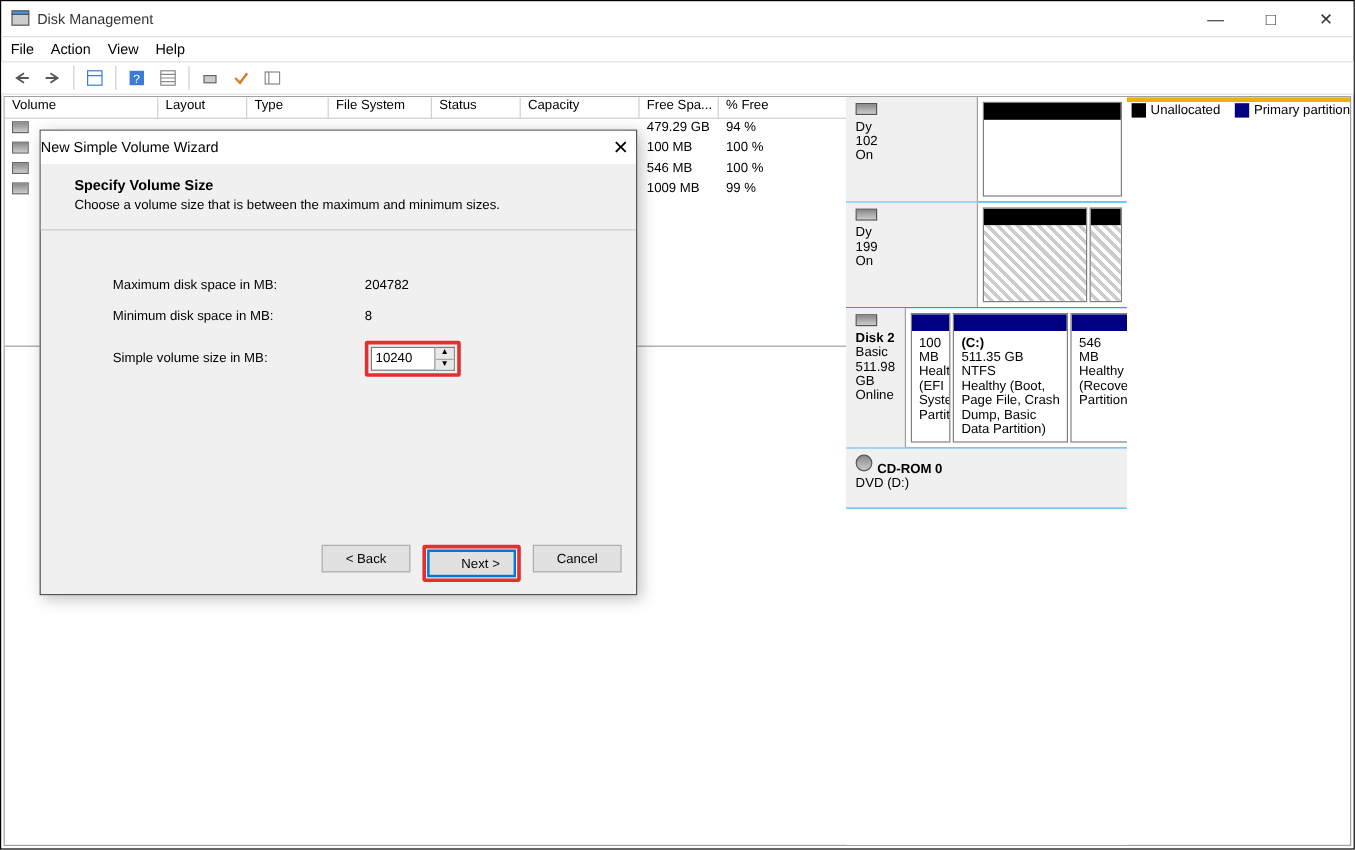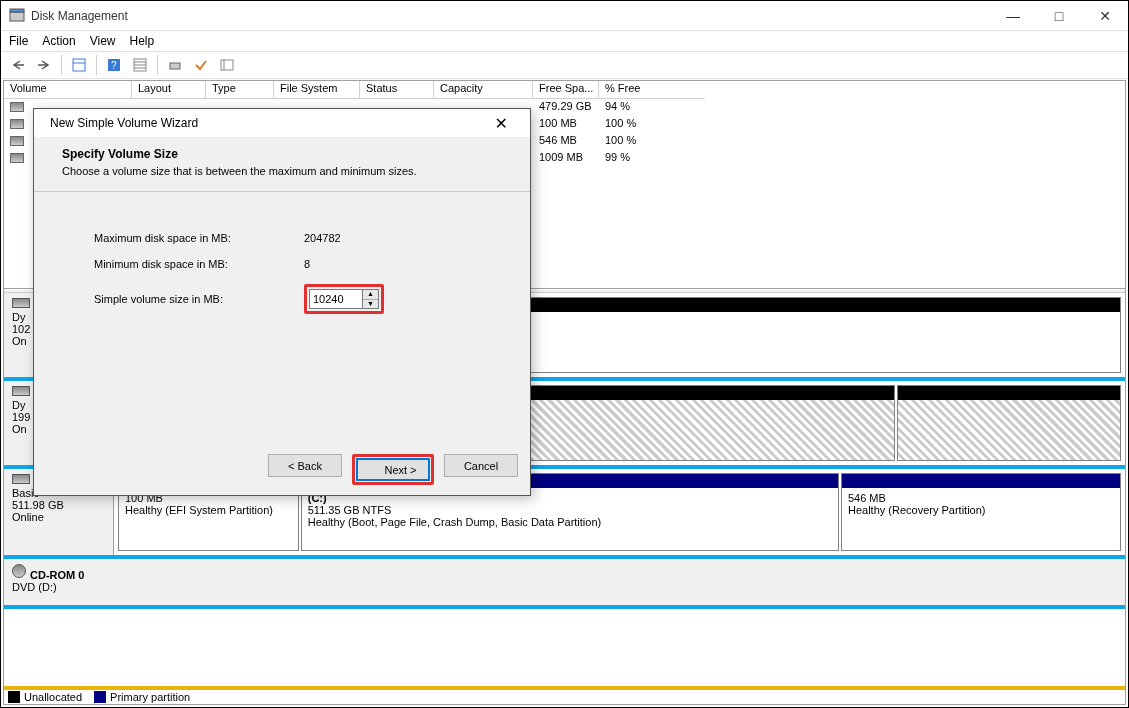--- a/index.html
+++ b/index.html
@@ -11,50 +11,50 @@
 .titlebar .win-controls { display: flex; height: 100%; }
 .titlebar .win-controls div { width: 46px; display: flex; align-items: center; justify-content: center; font-size: 14px; color: #333; }
 
 .menubar { height: 20px; display: flex; align-items: center; padding-left: 8px; font-size: 12px; gap: 14px; }
 .menubar span { cursor: default; }
 
 .toolbar { height: 28px; border-top: 1px solid #e0e0e0; border-bottom: 1px solid #e0e0e0; display: flex; align-items: center; padding-left: 6px; gap: 4px; background: #fff; }
 .toolbar .tbtn { width: 22px; height: 22px; display: flex; align-items: center; justify-content: center; border: 1px solid transparent; }
 .toolbar .sep { width: 1px; height: 20px; background: #d0d0d0; margin: 0 2px; }
 
-.content { position: absolute; top: 79px; left: 2px; right: 2px; bottom: 2px; border: 1px solid #a0a0a0; display: flex; flex-direction: column; }
+.content { position: absolute; top: 79px; left: 2px; right: 2px; bottom: 2px; border: 1px solid #a0a0a0; display: flex; flex-direction: row; }
 
 .vol-list { height: 208px; border-bottom: 1px solid #a0a0a0; overflow: hidden; background: #fff; }
 .vol-header { display: flex; height: 18px; background: #fff; font-size: 11px; }
 .vol-header .col { border-right: 1px solid #d0d0d0; border-bottom: 1px solid #d0d0d0; padding: 1px 6px; overflow: hidden; white-space: nowrap; }
 .vol-rows { font-size: 11px; }
 .vol-rows .row { display: flex; height: 17px; }
 .vol-rows .row .cell { padding: 1px 6px; overflow: hidden; white-space: nowrap; }
 .vol-rows .volicon { width: 14px; height: 10px; display: inline-block; background: linear-gradient(#888,#ccc); border:1px solid #666; margin-right:4px; vertical-align:middle; }
 
 .pane-split { height: 4px; background: #f0f0f0; border-top:1px solid #fff; border-bottom:1px solid #ccc; }
 
 .disk-pane { flex:1; overflow-y: scroll; background:#fff; padding: 0; }
-.disk-row { display:flex; border-bottom: 4px solid #0ea5e9; min-height: 90px; }
+.disk-row { display:flex; border-bottom: 1px solid #0ea5e9; min-height: 90px; }
 .disk-row.cd { min-height: 50px; }
 .disk-label-cell { width: 110px; border-right: 1px solid #a0a0a0; padding: 6px 8px; font-size: 11px; background:#f0f0f0; }
 .disk-label-cell .dname { font-weight: bold; }
 .disk-label-cell .dicon { display:inline-block; width:18px; height:10px; background: linear-gradient(#888,#ccc); border:1px solid #555; margin-right:4px; position:relative; top:-1px; }
 .disk-parts { flex:1; display:flex; padding: 4px; gap:2px; }
 .part { border: 1px solid #808080; display:flex; flex-direction:column; font-size:11px; overflow:hidden; }
 .part .pbar { height: 14px; background: #000080; }
 .part .pbar.black { background:#000; }
 .part .pbody { padding: 4px 6px; flex:1; }
 .part .pbody.hatch { background: repeating-linear-gradient(45deg,#fff,#fff 3px,#ccc 3px,#ccc 6px); }
 
 .legend { height: 18px; border-top:4px solid #eab308; display:flex; align-items:center; font-size:11px; padding-left:4px; gap:4px; background:#fff; }
 .legend .swatch { width:12px; height:12px; display:inline-block; }
 
 .wizard { position:absolute; left:32px; top:107px; width:498px; height:388px; background:#f0f0f0; border:1px solid #555; box-shadow: 3px 3px 12px rgba(0,0,0,0.25);}
-.wizard .wtitle { height:28px; background:#fff; display:flex; align-items:center; padding:0 16px; font-size:12px; }
+.wizard .wtitle { height:28px; background:#fff; display:flex; align-items:center; padding:0 0; font-size:12px; }
 .wizard .wtitle .t { flex:1; }
 .wizard .wtitle .x { font-size:16px; cursor:default; padding:0 6px;}
 .wizard .whead { padding: 10px 24px 14px 28px; background:#f0f0f0; border-bottom:1px solid #ccc; font-size:11px; }
 .wizard .whead .h1 { font-weight:bold; margin-bottom:4px; font-size:12px;}
 .wizard .wbody { padding: 40px 20px 20px 60px; font-size:11px; }
 .wizard .wbody .frow { display:flex; margin-bottom:14px; align-items:center; }
 .wizard .wbody .frow .lab { width: 210px; }
 .wizard .wbody .frow .val { }
 .spin-wrap { display:flex; border:3px solid #e03030; padding:2px; border-radius:2px; }
 .spin-input { width:54px; height:20px; border:1px solid #7a7a7a; font-size:11px; padding:1px 3px; background:#fff; }

